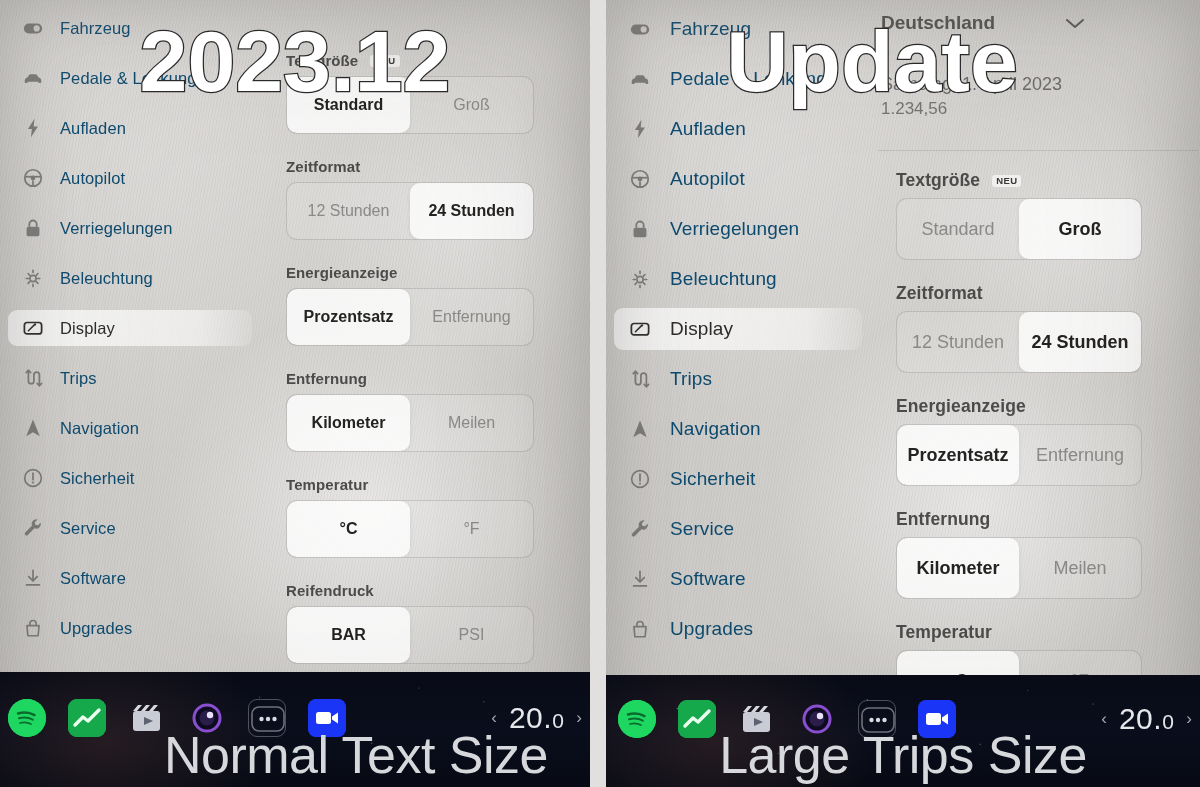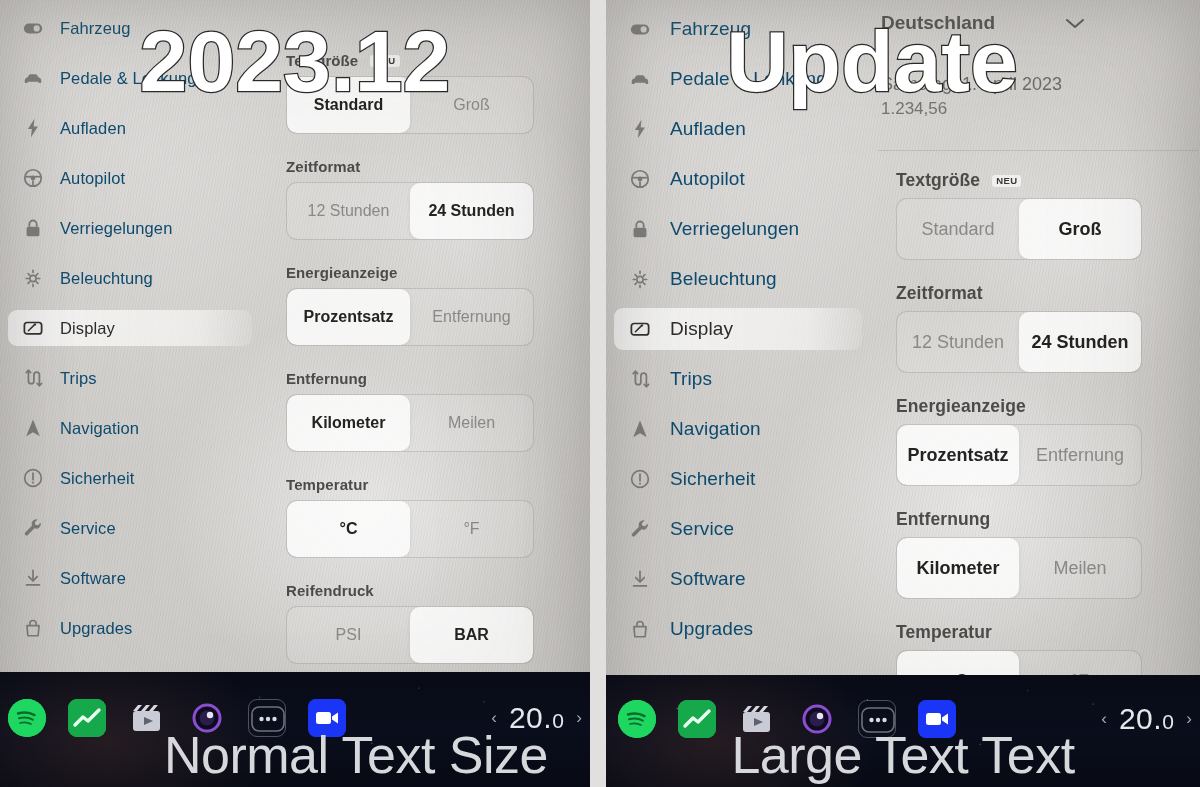--- a/index.html
+++ b/index.html
@@ -399,22 +399,22 @@
             <div class="segmented">
               <div class="seg sel">°C</div>
               <div class="seg">°F</div>
             </div>
           </div>
           <div style="position: absolute; top: 530px; left: 0px;">
             <div class="group-label">
               <span>Reifendruck</span>
             </div>
             <div class="segmented">
+              <div class="seg sel">BAR</div>
               <div class="seg">PSI</div>
-              <div class="seg sel">BAR</div>
             </div>
           </div>
         </div>
     </div>
     <div class="vig"></div>
 
     <div class="taskbar">
       <div class="dock">
         <div class="app app-spotify">
           <svg width="38" height="38" viewBox="0 0 38 38">
@@ -728,15 +728,15 @@
     </div>
   </div>
 
   <div class="ovl-version">
     <span class="t">2023.12</span>
   </div>
   <div class="ovl-update">
     <span class="t">Update</span>
   </div>
 
-  <div class="ovl-bot ovl-bot-right">Large Text Text</div>
+  <div class="ovl-bot ovl-bot-right">Large Trips Size</div>
 
 </div>
 
 </body></html>

